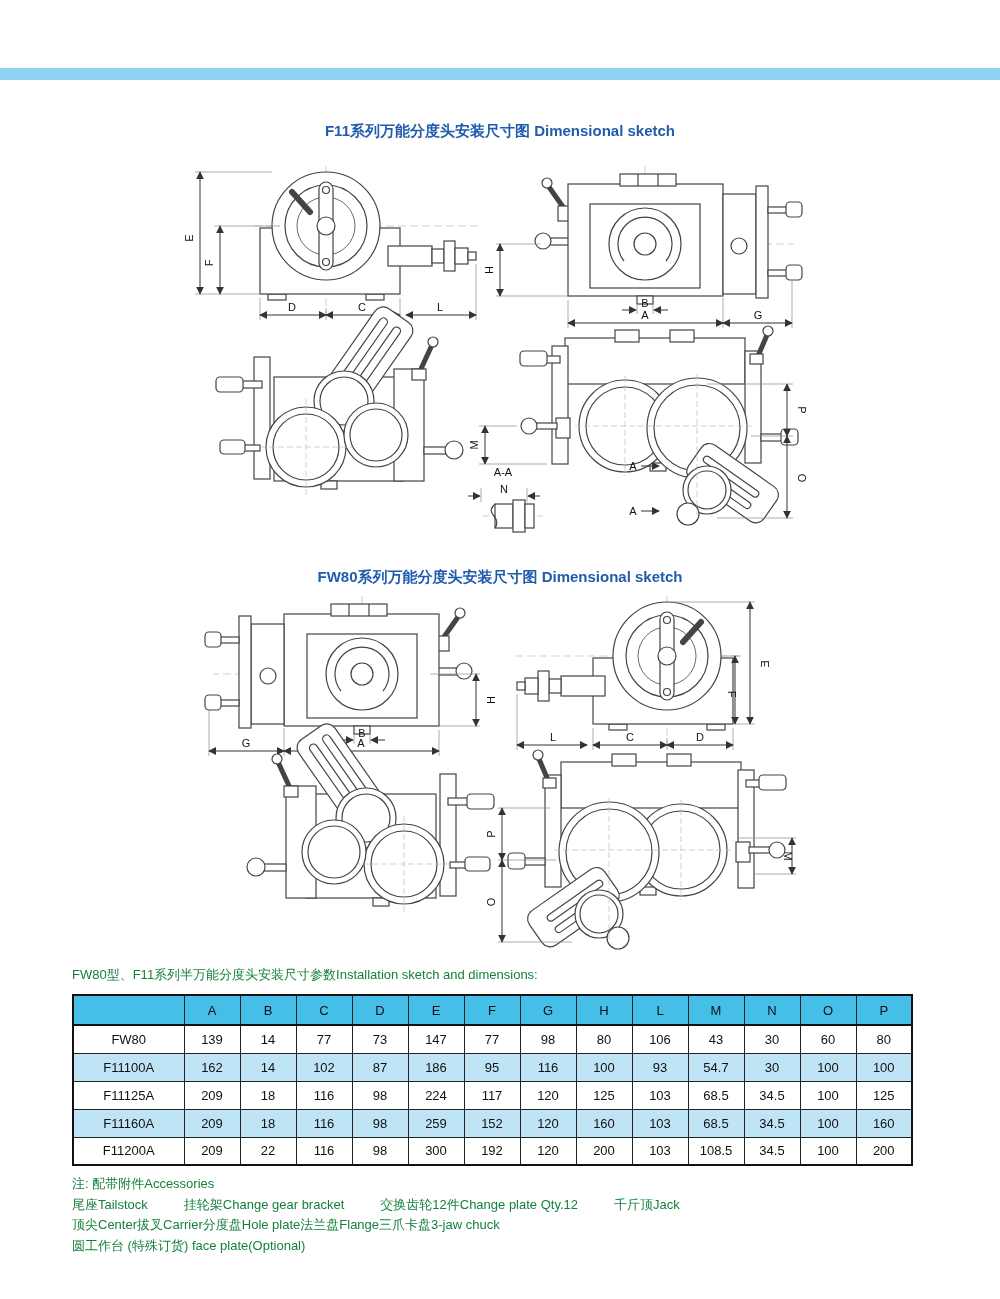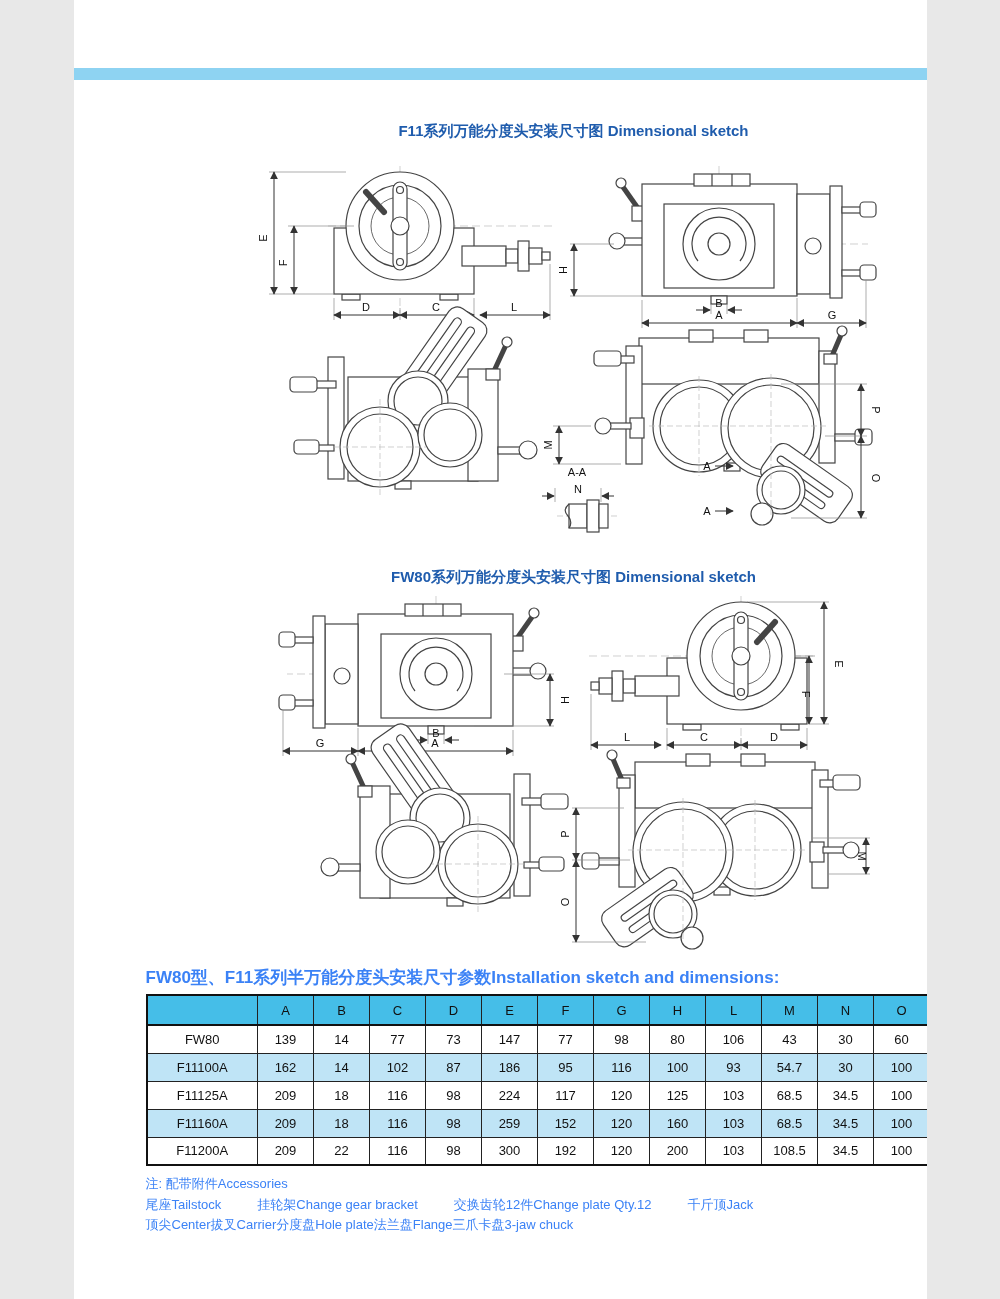--- a/index.html
+++ b/index.html
@@ -3,38 +3,38 @@
 <meta charset="utf-8">
 <style>
   :root{
     --accent-bar:#8ed3f2;
     --title-color:#1f5cad;
     --hdr-bg:#45bee8;
     --alt-bg:#bfe4f6;
   }
   *{box-sizing:border-box;margin:0;padding:0}
   body{background:#e8e8e8;font-family:"Liberation Sans","DejaVu Sans",sans-serif;color:#111}
-  .page{position:relative;width:853px;height:1299px;background:#fff;margin:0 auto;overflow:hidden}
+  .page{position:relative;width:1000px;height:1299px;background:#fff;margin:0 auto;overflow:hidden}
   .accent-bar{position:absolute;left:0;top:68px;width:1000px;height:12px;background:var(--accent-bar)}
   .section-title{position:absolute;left:0;width:1000px;text-align:center;font-size:15px;font-weight:bold;color:var(--title-color)}
   #title1{top:122px}
   #title2{top:568px}
   .drawing{position:absolute}
   svg{display:block;overflow:visible}
   .dim-line{stroke:#333;stroke-width:1;fill:none}
   .ext{stroke:#8a8a8a;stroke-width:.7;fill:none}
   text.dim{font-family:"Liberation Sans","DejaVu Sans",sans-serif;font-size:11px;fill:#111}
-  .table-caption{position:absolute;left:72px;top:966px;font-size:17px;font-weight:700;color:#3b82f6}
+  .table-caption{position:absolute;left:72px;top:966px;font-size:13px;font-weight:400;color:#15803d}
   .table-wrap{position:absolute;left:72px;top:994px}
   .dim-table{border-collapse:collapse;table-layout:fixed;width:841px;border:2px solid #111}
   .dim-table th,.dim-table td{border:1px solid #222;text-align:center;font-size:13px;padding:0;height:28px;font-weight:normal;background:#fff}
   .dim-table thead th{background:var(--hdr-bg);height:30px;border-bottom:2px solid #111}
   .dim-table col.model-col{width:111px}
   .dim-table tbody tr.alt td{background:var(--alt-bg)}
-  .notes{position:absolute;left:72px;top:1174px;font-size:13px;line-height:20.5px;color:#3b82f6}
+  .notes{position:absolute;left:72px;top:1174px;font-size:13px;line-height:20.5px;color:#15803d}
   .note-line{display:flex}
   .note-line.g1{gap:36px}
   .note-line.g2{}
 </style>
 </head>
 <body>
 
 <div class="page">
 
   <svg width="0" height="0" style="position:absolute" aria-hidden="true">
@@ -455,15 +455,16 @@
       <span>交换齿轮12件Change plate Qty.12</span>
       <span>千斤顶Jack</span>
     </div>
     <div class="note-line g2">
       <span>顶尖Center</span>
       <span>拔叉Carrier</span>
       <span>分度盘Hole plate</span>
       <span>法兰盘Flange</span>
       <span>三爪卡盘3-jaw chuck</span>
     </div>
+    <div>圆工作台 (特殊订货) face plate(Optional)</div>
   </div>
 
 </div>
 
 </body></html>

